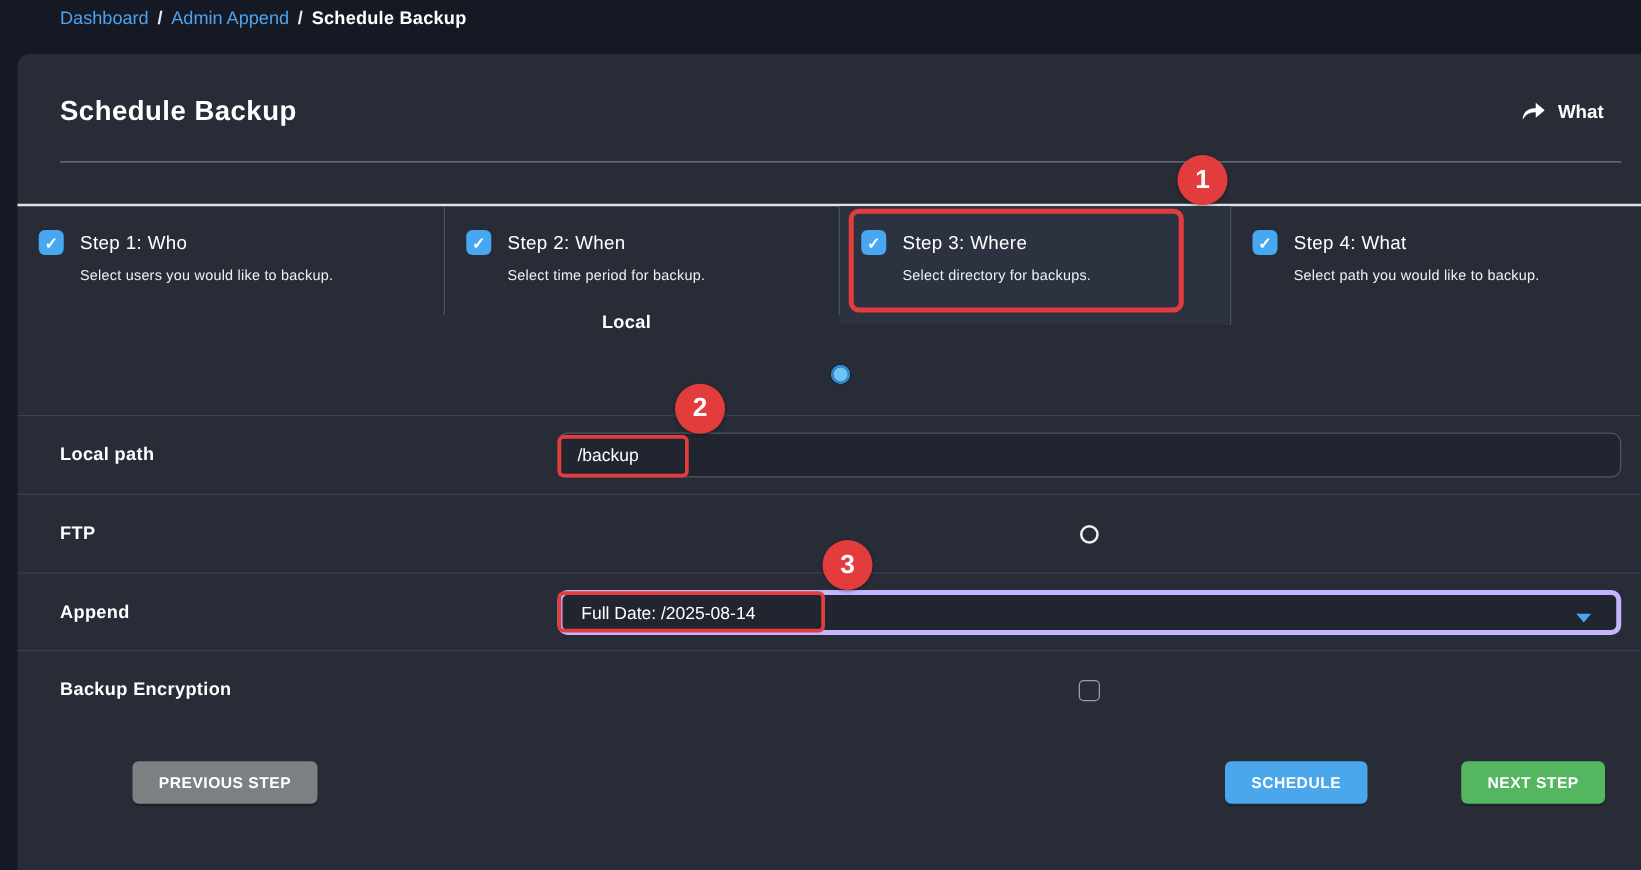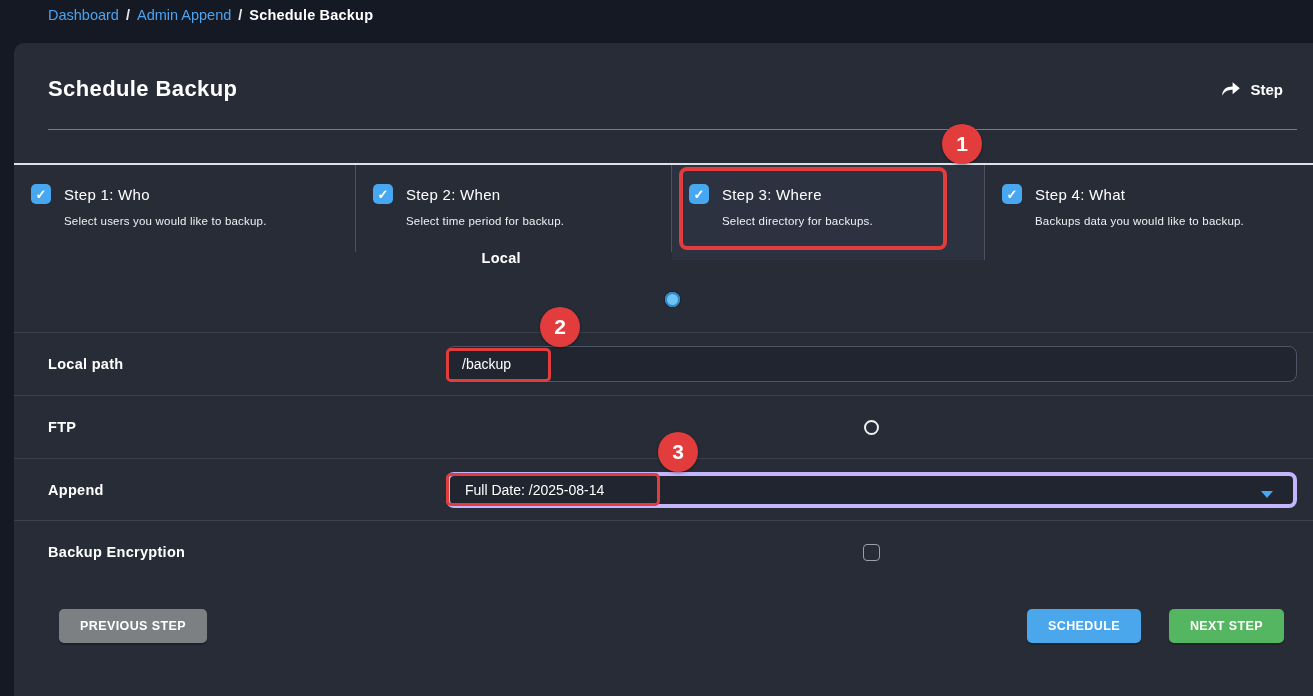--- a/index.html
+++ b/index.html
@@ -91,21 +91,21 @@
   .checkbox-off {
     width:17px; height:17px; border:1.5px solid #9aa0ab; border-radius:4px;
     background:transparent; cursor:pointer;
   }
 
   
   .btn-row { display:flex; align-items:center; justify-content:space-between; margin-top:26px; padding:0 29px 0 45px; }
   .btn {
     height:34px; border:none; border-radius:5px; padding:0 21px;
     color:#ffffff; font-weight:bold; font-size:12.5px; letter-spacing:0.4px;
-    font-family:"Liberation Sans", sans-serif; cursor:pointer;
+    font-family:"Liberation Sans", sans-serif; cursor:pointer;margin-left:47px;
   }
   .btn-prev { background:#7d8083; box-shadow:0 2px 0 rgba(0,0,0,0.25); }
   .btn-group { display:flex; gap:28px; }
   .btn-schedule { background:#4aa7eb; box-shadow:0 2px 0 rgba(0,0,0,0.2); }
   .btn-next { background:#55b661; box-shadow:0 2px 0 rgba(0,0,0,0.2); }
 
   
   .anno { position:absolute; pointer-events:none; z-index:10; }
   .anno-rect { border:4px solid #e23c3c; border-radius:8px; }
   #rect1 { left:679px; top:167px; width:268px; height:83px; }
@@ -137,21 +137,21 @@
 <div class="panel">
 
   <div class="panel-head">
     <div class="page-title">Schedule Backup</div>
     <div class="back-btn">
       <span>
         <svg width="20" height="16" viewBox="0 0 24 20">
             <path d="M14 7V1.5L23 9l-9 7.5V11C7.5 11 3.5 13.5 1 18.5 1 11 6 7 14 7z" fill="#ffffff"></path>
           </svg>
       </span>
-      <span>Step</span>
+      <span>What</span>
     </div>
   </div>
 
   <div class="head-divider"></div>
 
   <div class="tabs">
     <div class="tab">
       <div class="tab-head">
         <span class="checkbox-on">✓</span>
         <span class="tab-title">Step 1: Who</span>
@@ -170,21 +170,21 @@
         <span class="checkbox-on">✓</span>
         <span class="tab-title">Step 3: Where</span>
       </div>
       <div class="tab-sub">Select directory for backups.</div>
     </div>
     <div class="tab">
       <div class="tab-head">
         <span class="checkbox-on">✓</span>
         <span class="tab-title">Step 4: What</span>
       </div>
-      <div class="tab-sub">Backups data you would like to backup.</div>
+      <div class="tab-sub">Select path you would like to backup.</div>
     </div>
   </div>
 
   <div class="form-area">
 
     <div class="row r-local">
       <div class="row-label">Local</div>
       <div class="row-control">
         <div class="radio-on"></div>
       </div>

